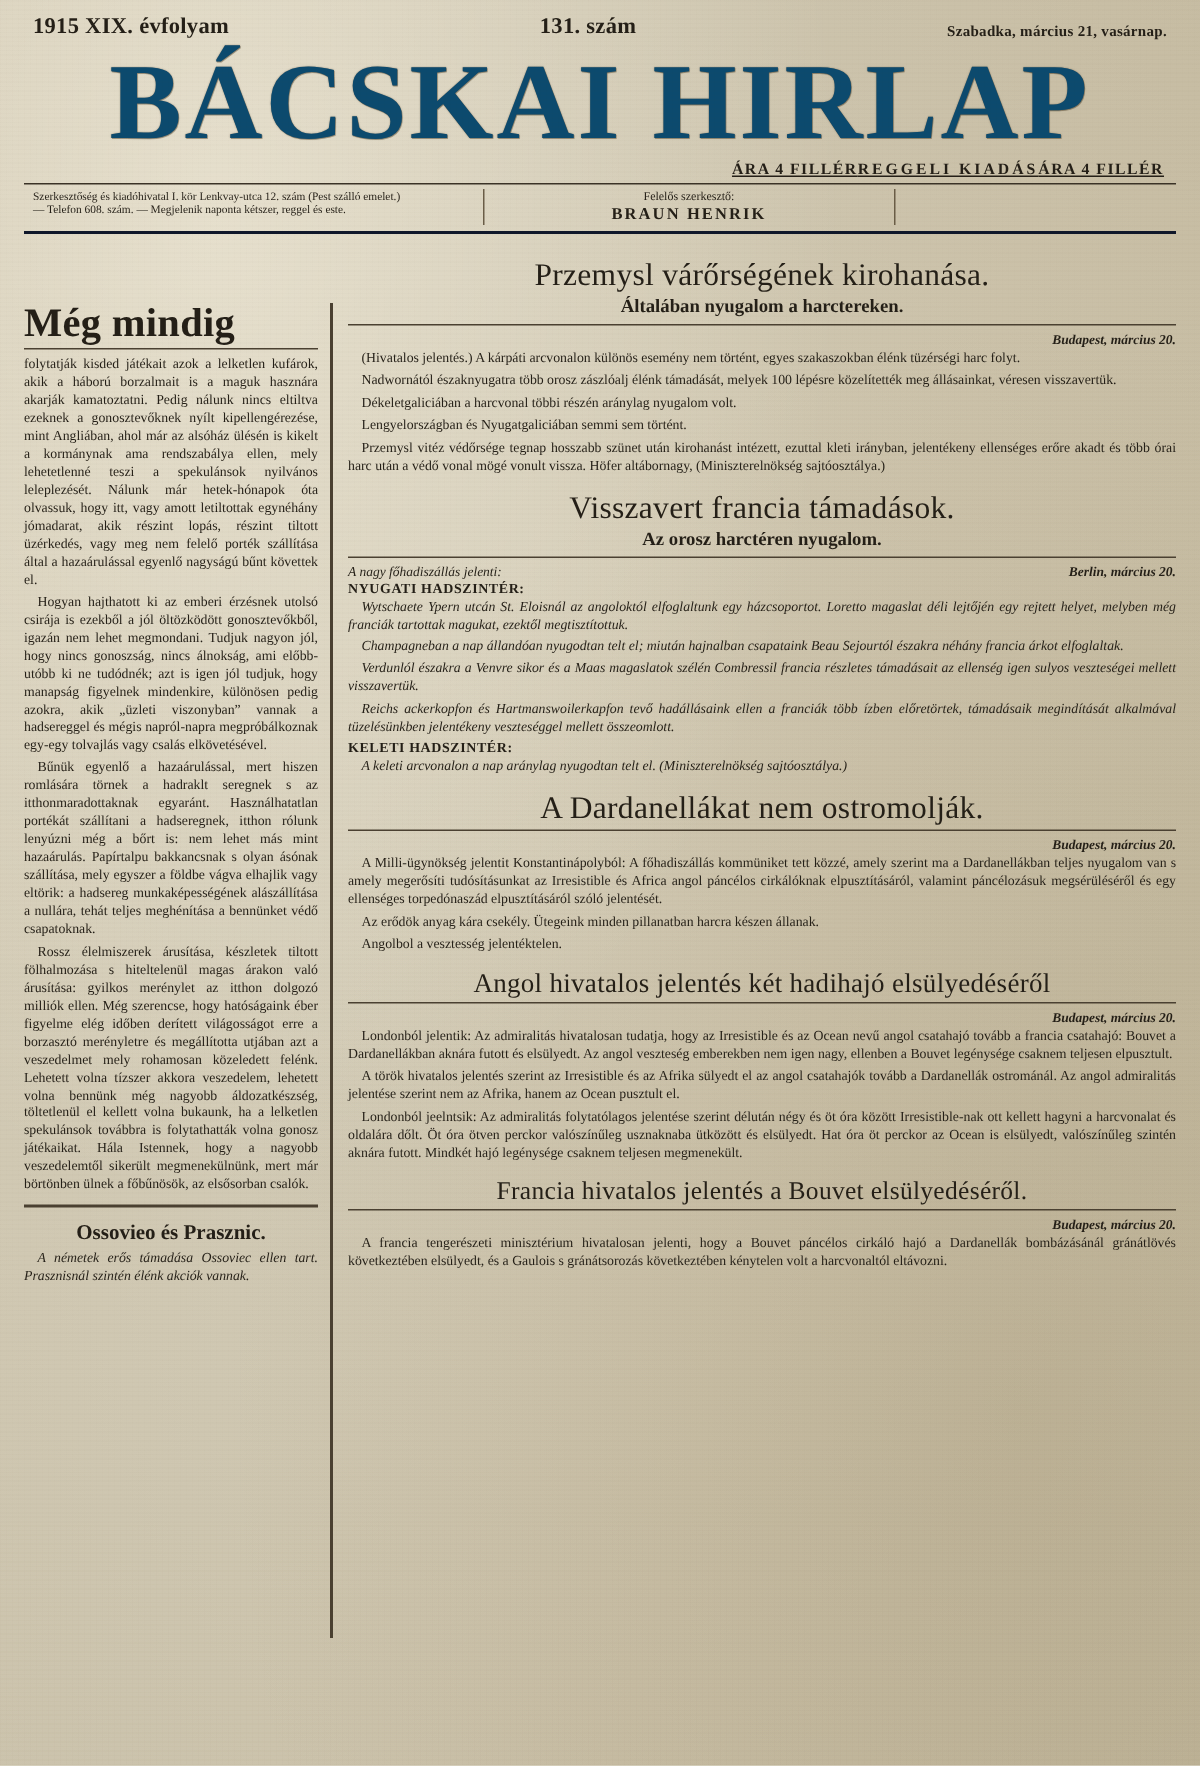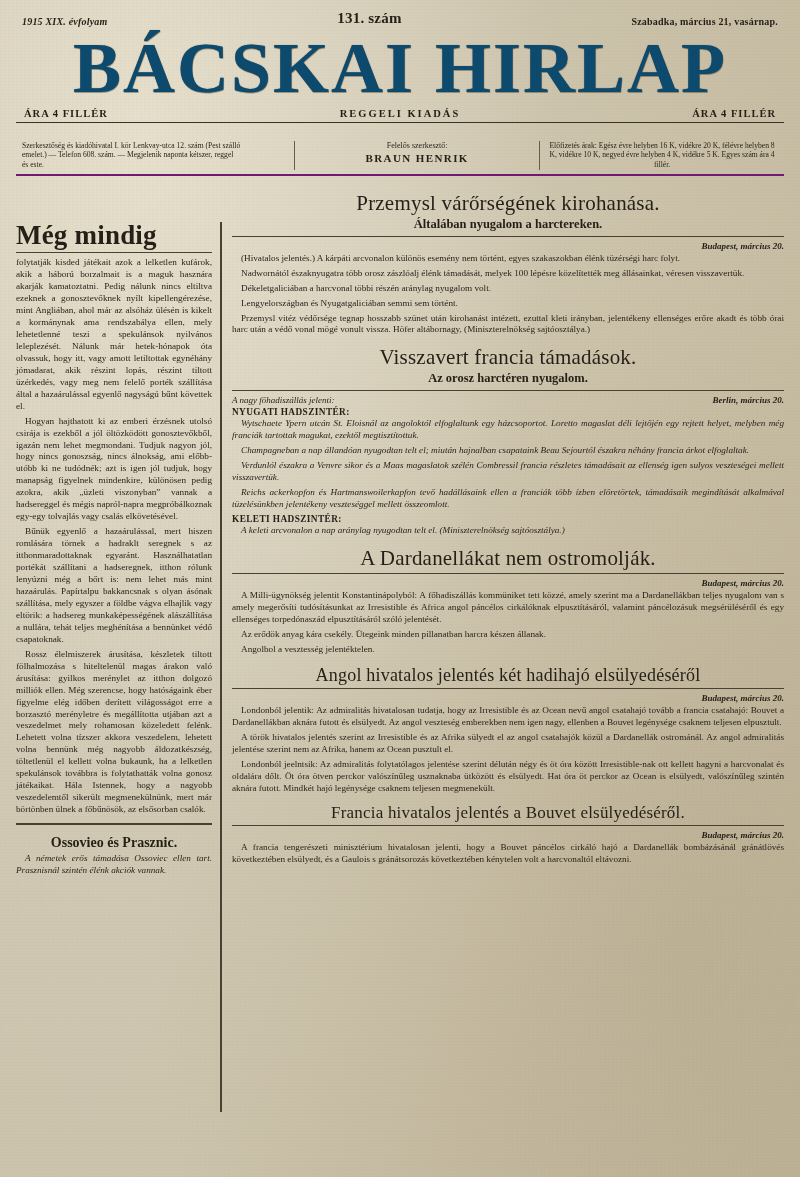--- a/index.html
+++ b/index.html
@@ -30,45 +30,46 @@
     pointer-events:none;
   }
   .sheet{position:absolute;inset:0;padding:10px 16px 0 16px;box-sizing:border-box;}
 
   
   .topline{
     display:flex;justify-content:space-between;align-items:flex-end;
     font-size:10px;font-weight:bold;letter-spacing:.2px;
     padding:0 6px 2px 6px;
   }
-  .topline .vol{font-size:10px;font-style:italic;}
+  .topline .vol{font-size:15px;}
   .topline .issue{font-size:15px;font-weight:bold;}
   .topline .date{font-size:10px;}
 
   .title{
     text-align:center;
     font-family:"Liberation Serif", serif;
     font-weight:bold;
     font-size:72px;
     letter-spacing:2px;
     line-height:.98;
     margin:4px 0 2px 0;
     color:#0c4a6e;
     text-shadow:0 0 1px rgba(40,30,15,.55), 0.5px 0.5px 0 rgba(60,45,20,.35);
   }
   .subbar{
-    display:flex;justify-content:space-between;align-items:center;
+    display:flex;justify-content:flex-end;align-items:center;
     font-size:10.5px;font-weight:bold;letter-spacing:1px;
     padding:2px 8px 3px 8px;
+    text-decoration:underline;
   }
   .subbar .mid{letter-spacing:2px;}
 
   .imprint{
-    display:flex;border-top:1px solid #3a3226;border-bottom:2px solid #701a75;
-    font-size:7.6px;line-height:1.28;padding:18px 0 4px 0;
+    display:flex;border-top:1px solid #3a3226;border-bottom:2px solid #0f172a;
+    font-size:7.6px;line-height:1.28;padding:3px 0 4px 0;
   }
   .imprint .col{padding:0 6px;}
   .imprint .c1{width:32%;}
   .imprint .c2{width:34%;text-align:center;border-left:1px solid #6a5d47;border-right:1px solid #6a5d47;margin-left:48px;}
   .imprint .c3{width:34%;text-align:center;}
   .imprint .ed{font-size:11px;font-weight:bold;letter-spacing:1.4px;}
   .imprint .edlbl{font-size:8px;}
 
   
   .columns{display:flex;margin-top:6px;height:930px;}
@@ -123,21 +124,20 @@
     <div class="mid">REGGELI KIADÁS</div>
     <div>ÁRA 4 FILLÉR</div>
   </div>
 
   <div class="imprint">
     <div class="col c1">Szerkesztőség és kiadóhivatal I. kör Lenkvay-utca 12. szám (Pest szálló emelet.) — Telefon 608. szám. — Megjelenik naponta kétszer, reggel és este.</div>
     <div class="col c2">
       <div class="edlbl">Felelős szerkesztő:</div>
       <div class="ed">BRAUN HENRIK</div>
     </div>
-    <div class="col c3">Előfizetés árak: Egész évre helyben 16 K, vidékre 20 K, félévre helyben 8 K, vidékre 10 K, negyed évre helyben 4 K, vidékre 5 K. Egyes szám ára 4 fillér.</div>
   </div>
 
   <div class="columns">
 
     <div class="col-left">
       <h1 class="hd">Még mindig</h1>
       <div class="hr-head"></div>
       <p class="body noind">folytatják kisded játékait azok a lelketlen kufárok, akik a háború borzalmait is a maguk hasznára akarják kamatoztatni. Pedig nálunk nincs eltiltva ezeknek a gonosztevőknek nyílt kipellengérezése, mint Angliában, ahol már az alsóház ülésén is kikelt a kormánynak ama rendszabálya ellen, mely lehetetlenné teszi a spekulánsok nyilvános leleplezését. Nálunk már hetek-hónapok óta olvassuk, hogy itt, vagy amott letiltottak egynéhány jómadarat, akik részint lopás, részint tiltott üzérkedés, vagy meg nem felelő porték szállítása által a hazaárulással egyenlő nagyságú bűnt követtek el.</p>
       <p class="body">Hogyan hajthatott ki az emberi érzésnek utolsó csirája is ezekből a jól öltözködött gonosztevőkből, igazán nem lehet megmondani. Tudjuk nagyon jól, hogy nincs gonoszság, nincs álnokság, ami előbb-utóbb ki ne tudódnék; azt is igen jól tudjuk, hogy manapság figyelnek mindenkire, különösen pedig azokra, akik „üzleti viszonyban” vannak a hadsereggel és mégis napról-napra megpróbálkoznak egy-egy tolvajlás vagy csalás elkövetésével.</p>
       <p class="body">Bűnük egyenlő a hazaárulással, mert hiszen romlására törnek a hadraklt seregnek s az itthonmaradottaknak egyaránt. Használhatatlan portékát szállítani a hadseregnek, itthon rólunk lenyúzni még a bőrt is: nem lehet más mint hazaárulás. Papírtalpu bakkancsnak s olyan ásónak szállítása, mely egyszer a földbe vágva elhajlik vagy eltörik: a hadsereg munkaképességének alászállítása a nullára, tehát teljes meghénítása a bennünket védő csapatoknak.</p>
@@ -178,21 +178,21 @@
       <div class="hr-head"></div>
       <div class="dateline">Budapest, március 20.</div>
       <p class="body">A Milli-ügynökség jelentit Konstantinápolyból: A főhadiszállás kommüniket tett közzé, amely szerint ma a Dardanellákban teljes nyugalom van s amely megerősíti tudósításunkat az Irresistible és Africa angol páncélos cirkálóknak elpusztításáról, valamint páncélozásuk megsérüléséről és egy ellenséges torpedónaszád elpusztításáról szóló jelentését.</p>
       <p class="body">Az erődök anyag kára csekély. Ütegeink minden pillanatban harcra készen állanak.</p>
       <p class="body">Angolbol a vesztesség jelentéktelen.</p>
 
       <h2 class="hd2" style="font-size:18px;">Angol hivatalos jelentés két hadihajó elsülyedéséről</h2>
       <div class="hr-head"></div>
       <div class="dateline">Budapest, március 20.</div>
       <p class="body">Londonból jelentik: Az admiralitás hivatalosan tudatja, hogy az Irresistible és az Ocean nevű angol csatahajó tovább a francia csatahajó: Bouvet a Dardanellákban aknára futott és elsülyedt. Az angol veszteség emberekben nem igen nagy, ellenben a Bouvet legénysége csaknem teljesen elpusztult.</p>
-      <p class="body">A török hivatalos jelentés szerint az Irresistible és az Afrika sülyedt el az angol csatahajók közül a Dardanellák ostrománál. Az angol admiralitás jelentése szerint nem az Afrika, hanem az Ocean pusztult el.</p>
+      <p class="body">A török hivatalos jelentés szerint az Irresistible és az Afrika sülyedt el az angol csatahajók tovább a Dardanellák ostrománál. Az angol admiralitás jelentése szerint nem az Afrika, hanem az Ocean pusztult el.</p>
       <p class="body">Londonból jeelntsik: Az admiralitás folytatólagos jelentése szerint délután négy és öt óra között Irresistible-nak ott kellett hagyni a harcvonalat és oldalára dőlt. Öt óra ötven perckor valószínűleg usznaknaba ütközött és elsülyedt. Hat óra öt perckor az Ocean is elsülyedt, valószínűleg szintén aknára futott. Mindkét hajó legénysége csaknem teljesen megmenekült.</p>
 
       <h2 class="hd2" style="font-size:17px;">Francia hivatalos jelentés a Bouvet elsülyedéséről.</h2>
       <div class="hr-head"></div>
       <div class="dateline">Budapest, március 20.</div>
       <p class="body">A francia tengerészeti minisztérium hivatalosan jelenti, hogy a Bouvet páncélos cirkáló hajó a Dardanellák bombázásánál gránátlövés következtében elsülyedt, és a Gaulois s gránátsorozás következtében kénytelen volt a harcvonaltól eltávozni.</p>
 
     </div>
   </div>
 </div>

